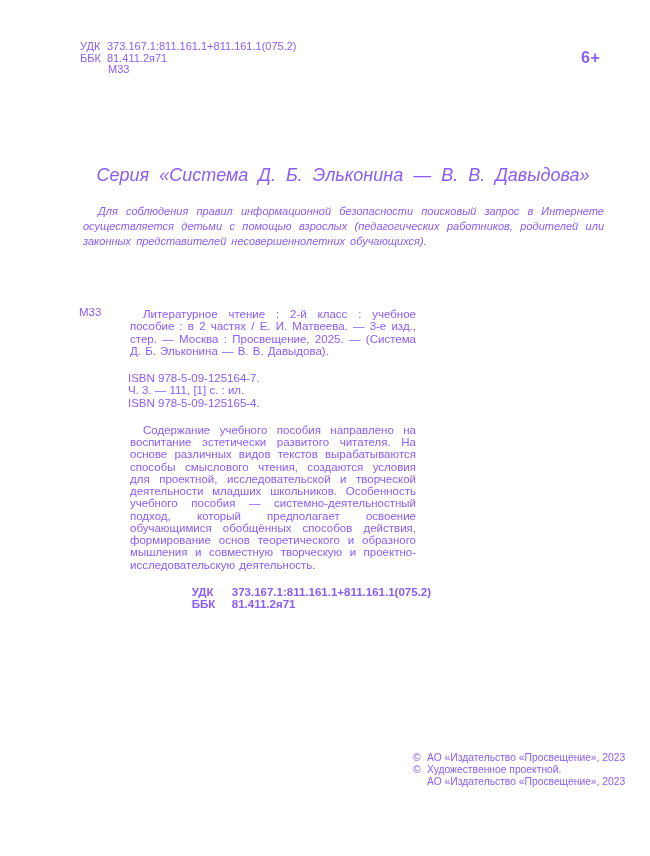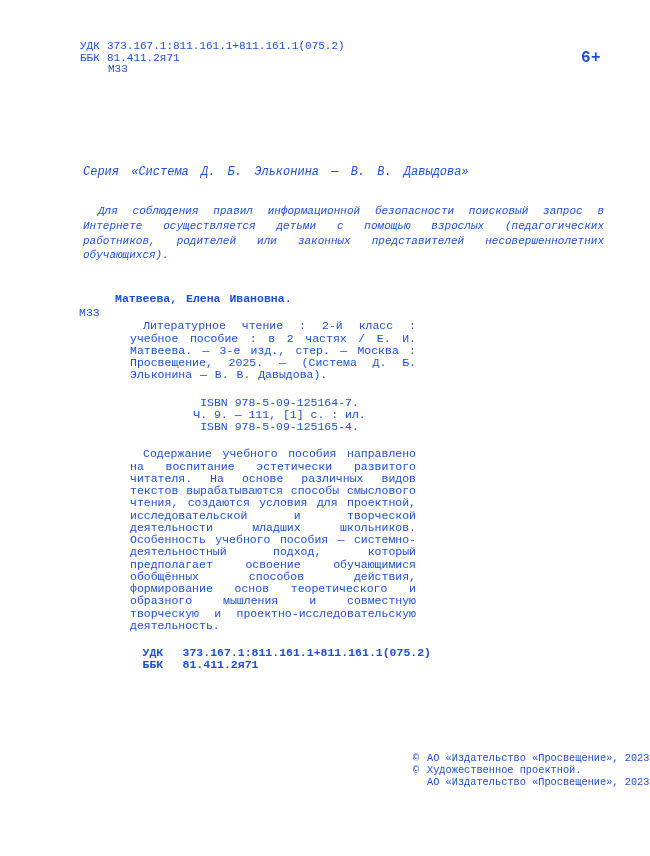--- a/index.html
+++ b/index.html
@@ -1,48 +1,48 @@
 <!DOCTYPE html>
 <html lang="ru"><head>
 <meta charset="utf-8">
 <style>
   html, body { margin: 0; padding: 0; background: #e8e8e8; }
   .page {
     position: relative;
     width: 650px; height: 856px;
     margin: 0 auto;
     background: #ffffff;
-    color: #1d4ed8;
-    font-family: Liberation Mono, monospace;
+    color: #8b5cf6;
+    font-family: Liberation Sans, sans-serif;
     overflow: hidden;
   }
   
   .top-codes { position: absolute; left: 80px; top: 41px; font-size: 11px; line-height: 11.5px; }
   .code-row { display: flex; }
   .top-codes .lbl { width: 27px; flex: 0 0 27px; }
   .top-codes .sign-row { padding-left: 28px; }
   
   .age { position: absolute; left: 581px; top: 49px; font-weight: bold; font-size: 16px; letter-spacing: .5px; }
   
   .series {
     position: absolute; left: 83px; top: 165px; width: 520px;
-    font-style: italic; font-size: 12px; word-spacing: 5px;
+    text-align: center; font-style: italic; font-size: 18px; word-spacing: 5px;
   }
   
   .info-note {
     position: absolute; left: 83px; top: 204px; width: 521px;
     font-style: italic; font-size: 11px; line-height: 14.8px;
     text-align: justify; text-indent: 15px; word-spacing: 2px;
   }
   
   .margin-sign { position: absolute; left: 79px; top: 306px; font-size: 11.5px; }
   .catalog { position: absolute; left: 115px; top: 293px; width: 316px; font-size: 11.5px; line-height: 12.25px; }
   .catalog .author { font-weight: bold; word-spacing: 2px; margin: 0; }
   .catalog p { margin: 15px; text-align: justify; text-indent: 13px; word-spacing: 1px; }
-  .catalog .single { padding-left: 13px; text-align: center; }
+  .catalog .single { padding-left: 13px; }
   .codes-right { text-align: right; font-weight: bold; }
   .codes-inner { display: inline-block; text-align: left; }
   .codes-inner .lbl { width: 40px; flex: 0 0 40px; }
   
   .footer-isbn { position: absolute; left: 80px; top: 752px; font-weight: bold; font-size: 10.5px; line-height: 13.5px; }
   .footer-copy { position: absolute; left: 413px; top: 752px; font-size: 10.3px; line-height: 12px; }
   .copy-row { display: flex; }
   .copy-row .mark { width: 14px; flex: 0 0 14px; }
 </style>
 </head>
@@ -64,24 +64,23 @@
 
   <div class="age">6+</div>
 
   <div class="series">Серия «Система Д. Б. Эльконина — В. В. Давыдова»</div>
 
   <div class="info-note">Для соблюдения правил информационной безопасности поисковый запрос в Интернете осуществляется детьми с помощью взрослых (педагогических работников, родителей или законных представителей несовершеннолетних обучающихся).</div>
 
   <div class="margin-sign">М33</div>
 
   <div class="catalog">
-    <div class="author">Матвеева, Елена Ивановна.</div>
     <p>Литературное чтение : 2-й класс : учебное пособие : в 2 частях / Е. И. Матвеева. — 3-е изд., стер. — Москва : Просвещение, 2025. — (Система Д. Б. Эльконина — В. В. Давыдова).</p>
     <div class="single">ISBN 978-5-09-125164-7.</div>
-    <div class="single">Ч. 9. — 111, [1] с. : ил.</div>
+    <div class="single">Ч. 3. — 111, [1] с. : ил.</div>
     <div class="single">ISBN 978-5-09-125165-4.</div>
     <p>Содержание учебного пособия направлено на воспитание эстетически развитого читателя. На основе различных видов текстов вырабатываются способы смыслового чтения, создаются условия для проектной, исследовательской и творческой деятельности младших школьников. Особенность учебного пособия — системно-деятельностный подход, который предполагает освоение обучающимися обобщённых способов действия, формирование основ теоретического и образного мышления и совместную творческую и проектно-исследовательскую деятельность.</p>
     <div class="codes-right">
       <div class="codes-inner">
         <div class="code-row">
           <span class="lbl">УДК</span>
           <span>373.167.1:811.161.1+811.161.1(075.2)</span>
         </div>
         <div class="code-row">
           <span class="lbl">ББК</span>

